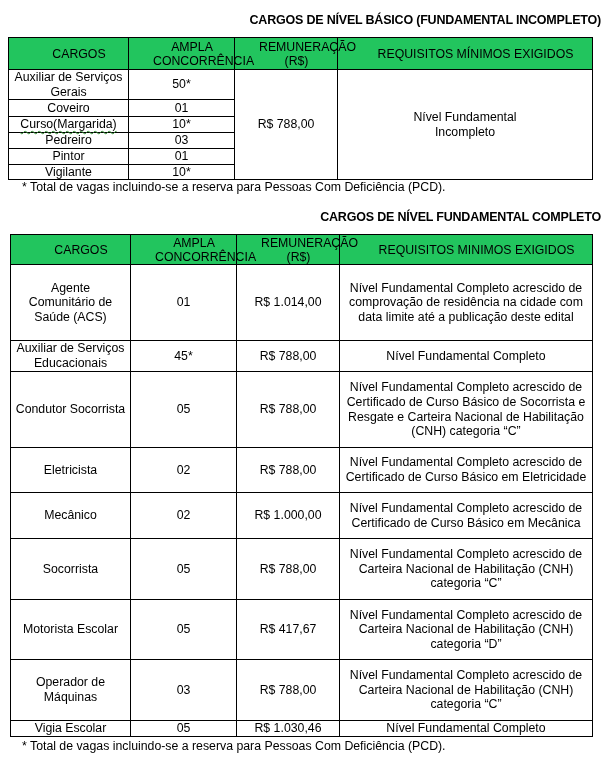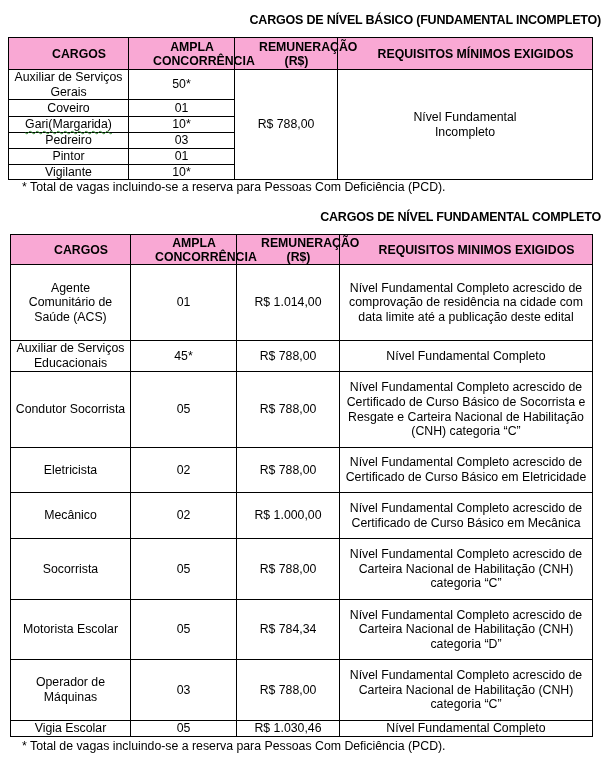--- a/index.html
+++ b/index.html
@@ -3,21 +3,21 @@
 <meta charset="utf-8">
 <style>
   html, body { margin: 0; padding: 0; background: #ffffff; }
   body { width: 601px; height: 763px; position: relative; overflow: hidden;
          font-family: "Liberation Sans", "DejaVu Sans", sans-serif; color: #000; }
   .title { position: absolute; left: 0; width: 601px; text-align: right;
            font-weight: bold; font-size: 12.5px; letter-spacing: -0.2px; }
   table { position: absolute; border-collapse: collapse; table-layout: fixed; }
   td, th { border: 1.4px solid #000; text-align: center; vertical-align: middle;
            padding: 0 3px; font-size: 12.3px; line-height: 14.6px; }
-  th { background: #f9a8d4; font-weight: bold; font-size: 12.3px; line-height: 14px; padding-left: 24px; }
+  th { background: #22c55e; font-weight: normal; font-size: 12.3px; line-height: 14px; padding-left: 24px; }
   .foot { position: absolute; font-size: 12.3px; }
   .squig-g { text-decoration: underline wavy #2e8b2e; text-decoration-thickness: 1px; text-underline-offset: 2px; }
 </style>
 </head>
 <body>
 
 <div class="title" style="top:13px;">CARGOS DE NÍVEL BÁSICO (FUNDAMENTAL INCOMPLETO)</div>
 
 <table style="left:8px; top:37px; width:584px;">
   <colgroup>
@@ -37,21 +37,21 @@
     <td>Auxiliar de Serviços Gerais</td>
     <td>50*</td>
     <td rowspan="6">R$ 788,00</td>
     <td rowspan="6" style="padding:0 60px;"><span>Nível Fundamental Incompleto</span></td>
   </tr>
   <tr style="height:17px">
     <td>Coveiro</td>
     <td>01</td>
   </tr>
   <tr style="height:16px">
-    <td><span class="squig-g">Gari(Margarida)</span></td>
+    <td><span class="squig-g">Curso(Margarida)</span></td>
     <td>10*</td>
   </tr>
   <tr style="height:15px">
     <td>Pedreiro</td>
     <td>03</td>
   </tr>
   <tr style="height:16px">
     <td>Pintor</td>
     <td>01</td>
   </tr>
@@ -112,21 +112,21 @@
   </tr>
   <tr style="height:61px">
     <td>Socorrista</td>
     <td>05</td>
     <td>R$ 788,00</td>
     <td>Nível Fundamental Completo acrescido de Carteira Nacional de Habilitação (CNH) categoria “C”</td>
   </tr>
   <tr style="height:60px">
     <td>Motorista Escolar</td>
     <td>05</td>
-    <td>R$ 784,34</td>
+    <td>R$ 417,67</td>
     <td>Nível Fundamental Completo acrescido de Carteira Nacional de Habilitação (CNH) categoria “D”</td>
   </tr>
   <tr style="height:61px">
     <td style="padding:0 22px;">Operador de Máquinas</td>
     <td>03</td>
     <td>R$ 788,00</td>
     <td>Nível Fundamental Completo acrescido de Carteira Nacional de Habilitação (CNH) categoria “C”</td>
   </tr>
   <tr style="height:15px">
     <td>Vigia Escolar</td>

